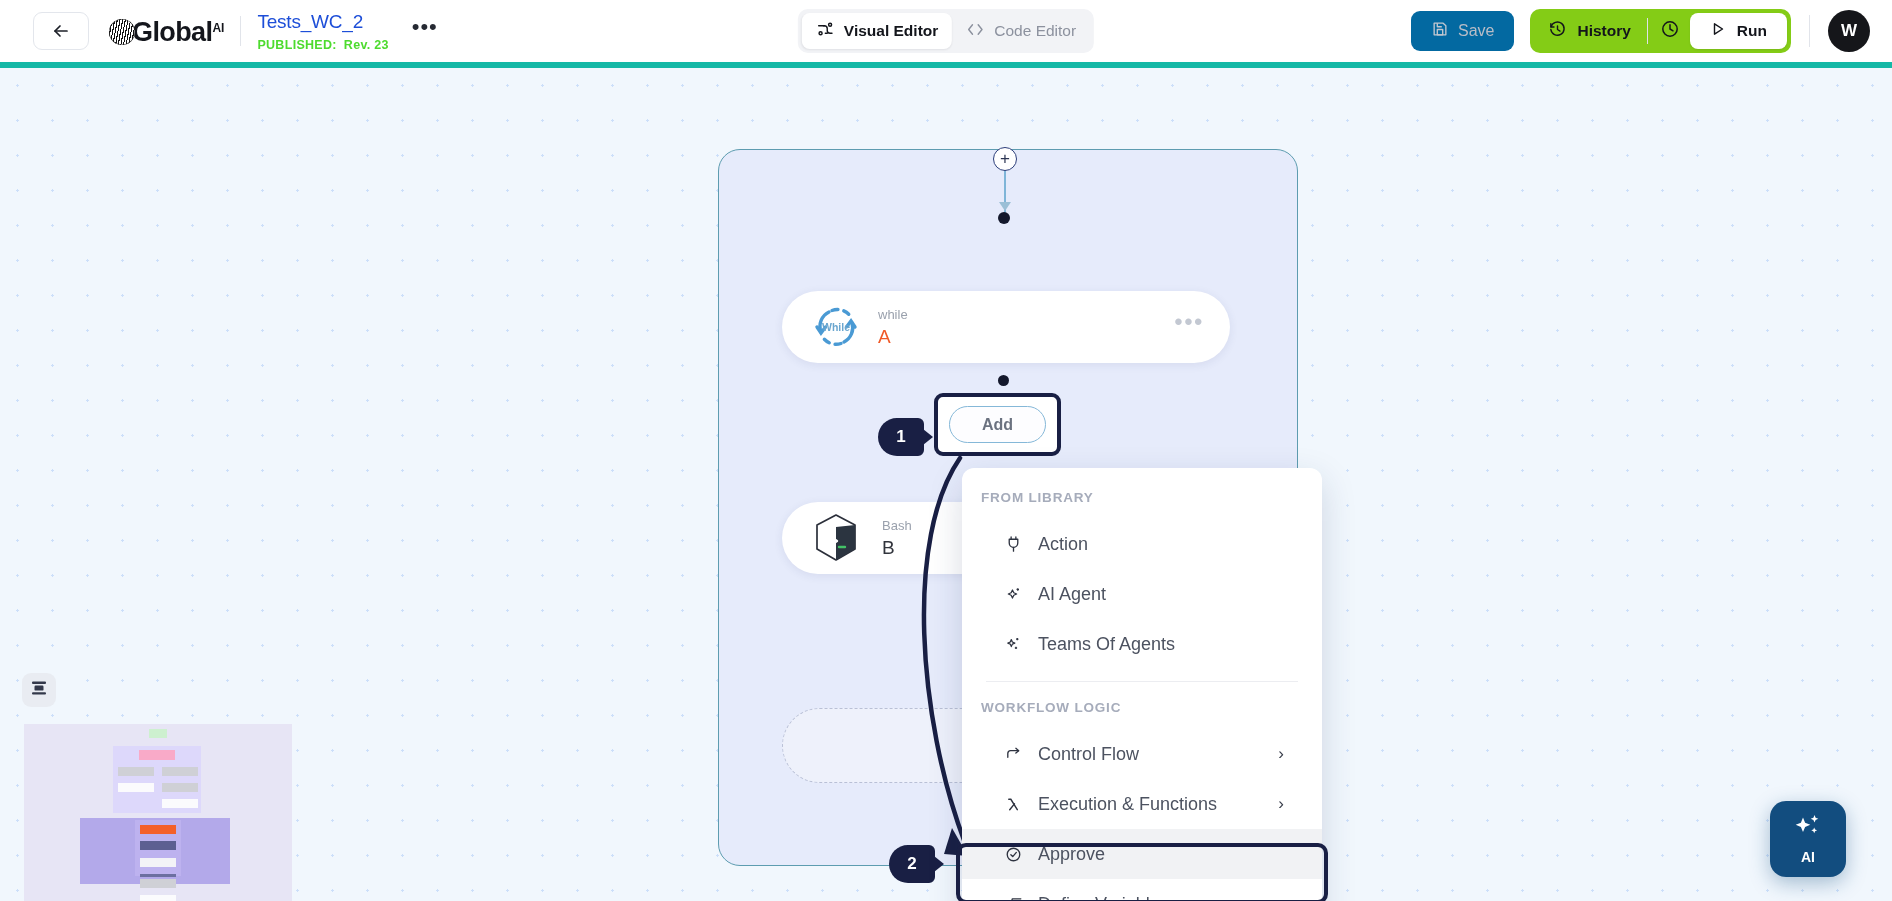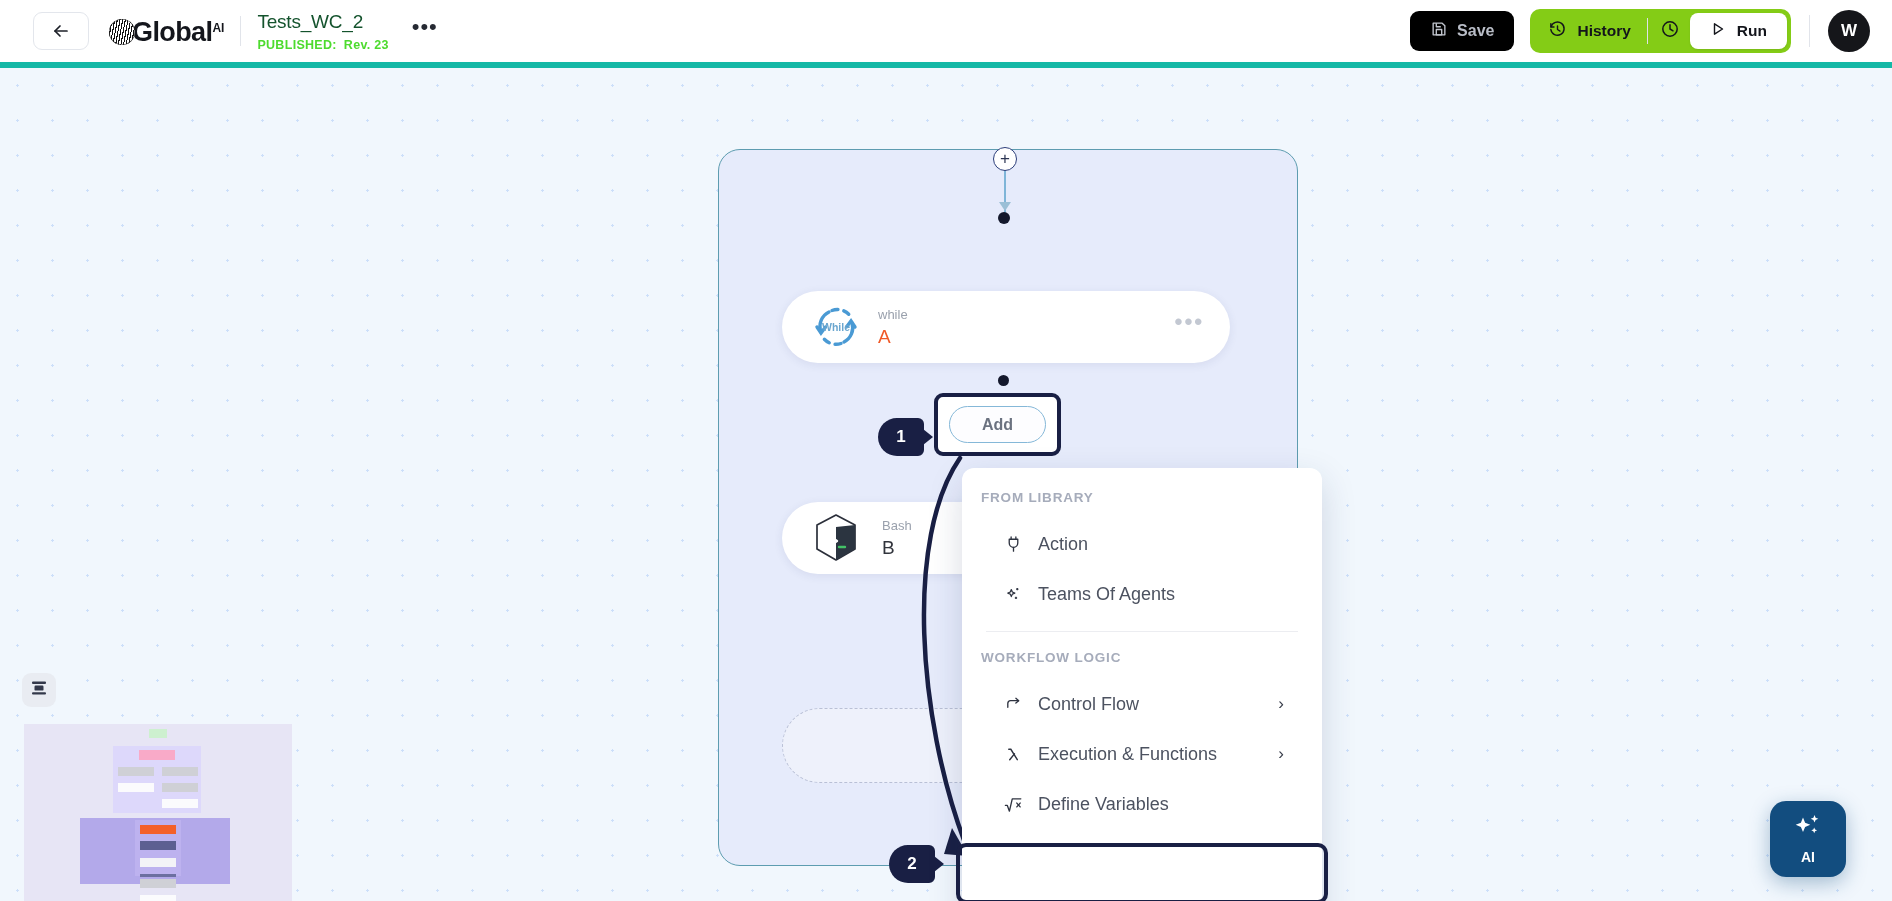--- a/index.html
+++ b/index.html
@@ -44,21 +44,21 @@
     font-size: 27px; font-weight: 700; color: #14161c;
     letter-spacing: -0.6px;
   }
   .brand-sup {
     font-size: 12px; font-weight: 600; color: #14161c;
     position: relative; top: -9px; left: 0px;
   }
   .vdiv { width: 1px; height: 30px; background: #e1e4ea; margin: 0 16px; }
 
   .doc-meta { display:flex; flex-direction: column; justify-content:center; }
-  .doc-title { font-size: 19px; color: #14532d; letter-spacing: -0.2px; }
+  .doc-title { font-size: 19px; color: #1d4ed8; letter-spacing: -0.2px; }
   .doc-sub { font-size: 12.5px; font-weight: 700; color: #4ddb2e; letter-spacing: .3px; margin-top: 5px; }
   .doc-sub .rev { margin-left: 7px; }
   .dots-btn {
     margin-left: 22px; width: 28px; height: 28px;
     display:flex; align-items:center; justify-content:center;
     color:#262a33; font-size: 22px; line-height: 0; cursor: pointer;
     letter-spacing: 1px; padding-bottom: 9px;
   }
 
   .tabs {
@@ -71,21 +71,21 @@
     display: flex; align-items: center; gap: 9px;
     height: 36px; padding: 0 14px; border-radius: 8px;
     font-size: 15.5px; color: #8c919e; cursor: pointer; white-space: nowrap;
   }
   .tab.active { background: #fff; color: #13151b; font-weight: 700; box-shadow: 0 1px 2px rgba(20,25,40,.08); }
 
   .topright { margin-left: auto; display: flex; align-items: center; padding-right: 22px; }
   .save-btn {
     display:flex; align-items:center; gap: 9px;
     height: 40px; padding: 0 20px; border-radius: 9px;
-    background: #000000; color: #b9bdc7; font-size: 16px; font-weight: 700;
+    background: #0369a1; color: #b9bdc7; font-size: 16px; font-weight: 400;
     cursor: default;
     text-align: right;
   }
   .segment {
     display:flex; align-items:center; background: #84cc16; border-radius: 10px;
     height: 44px; padding: 4px; margin-left: 16px;
   }
   .hist-btn {
     display:flex; align-items:center; gap:10px; height:36px; padding:0 14px;
     border-radius:8px; font-size:15.5px; font-weight:700; color:#13151b; cursor:pointer;
@@ -301,20 +301,43 @@
     <div class="doc-title">Tests_WC_2</div>
     <div class="doc-sub">
       <span>PUBLISHED:</span><span class="rev">Rev. 23</span>
     </div>
   </div>
 
   <div class="dots-btn">
     <span>•••</span>
   </div>
 
+  <div class="tabs">
+    <div class="tab active">
+      <span>
+        <svg width="19" height="19" viewBox="0 0 20 20" fill="none" stroke="#13151b" stroke-width="1.5" stroke-linecap="round">
+          <path d="M3 6h6a3 3 0 0 1 3 3v2a3 3 0 0 0 3 3h2"></path>
+          <circle cx="15" cy="5" r="1.6"></circle>
+            <circle cx="5" cy="14" r="1.6"></circle>
+          <path d="M10 14h2"></path>
+            <path d="M8 6h1"></path>
+        </svg>
+      </span>
+      <span>Visual Editor</span>
+    </div>
+    <div class="tab">
+      <span>
+        <svg width="19" height="19" viewBox="0 0 20 20" fill="none" stroke="#8c919e" stroke-width="1.5" stroke-linecap="round" stroke-linejoin="round">
+          <path d="M7 5l-4 5 4 5"></path>
+            <path d="M13 5l4 5-4 5"></path>
+        </svg>
+      </span>
+      <span>Code Editor</span>
+    </div>
+  </div>
 
   <div class="topright">
     <div class="save-btn">
       <span>
         <svg width="18" height="18" viewBox="0 0 20 20" fill="none" stroke="#c3c7d0" stroke-width="1.5" stroke-linejoin="round">
           <path d="M3.5 3.5h10l3 3v10h-13z"></path>
             <rect x="7" y="10.5" width="6" height="6"></rect>
             <path d="M7 3.5v4h5"></path>
         </svg>
       </span>
@@ -427,20 +450,30 @@
         <svg width="19" height="19" viewBox="0 0 20 20" fill="none" stroke="#2e3340" stroke-width="1.4" stroke-linecap="round" stroke-linejoin="round">
           <path d="M5.5 4.5v4a4.5 4.5 0 0 0 9 0v-4z"></path>
             <path d="M10 13v4"></path>
             <path d="M7.5 2v2.5"></path>
             <path d="M12.5 2v2.5"></path>
         </svg>
       </span>
       <span class="mi-label">Action</span>
     </div>
 
+    <div class="menu-item">
+      <span class="mi-icon">
+        <svg width="19" height="19" viewBox="0 0 20 20" fill="none" stroke="#2e3340" stroke-width="1.3" stroke-linejoin="round">
+          <path d="M7.5 8.2l1.4-3 1.4 3 3 1.3-3 1.3-1.4 3-1.4-3-3-1.3z"></path>
+          <path d="M14.5 3.4v2.6"></path>
+            <path d="M13.2 4.7h2.6"></path>
+        </svg>
+      </span>
+      <span class="mi-label">AI Agent</span>
+    </div>
 
     <div class="menu-item">
       <span class="mi-icon">
         <svg width="19" height="19" viewBox="0 0 20 20" fill="none" stroke="#2e3340" stroke-width="1.3" stroke-linejoin="round">
           <path d="M6.6 7.4l1.1-2.6 1.1 2.6 2.6 1.1-2.6 1.1-1.1 2.6-1.1-2.6L4 8.5z"></path>
           <path d="M14 3.2v2.4"></path>
             <path d="M12.8 4.4h2.4"></path>
           <path d="M12.6 12.4v2.4"></path>
             <path d="M11.4 13.6h2.4"></path>
         </svg>
@@ -467,20 +500,29 @@
       <span class="mi-icon">
         <svg width="19" height="19" viewBox="0 0 20 20" fill="none" stroke="#2e3340" stroke-width="1.5" stroke-linecap="round">
           <path d="M5 4.5h2.2L14 15.5"></path>
             <path d="M11 9.3L6 15.5"></path>
         </svg>
       </span>
       <span class="mi-label">Execution &amp; Functions</span>
       <span class="mi-chev">›</span>
     </div>
 
+    <div class="menu-item selected">
+      <span class="mi-icon">
+        <svg width="19" height="19" viewBox="0 0 20 20" fill="none" stroke="#2e3340" stroke-width="1.4" stroke-linecap="round" stroke-linejoin="round">
+          <circle cx="10" cy="10" r="6.6"></circle>
+            <path d="M7.2 10.2l2 2 3.8-4.4"></path>
+        </svg>
+      </span>
+      <span class="mi-label">Approve</span>
+    </div>
 
     <div class="menu-item">
       <span class="mi-icon">
         <svg width="21" height="19" viewBox="0 0 22 20" fill="none" stroke="#2e3340" stroke-width="1.4" stroke-linecap="round" stroke-linejoin="round">
           <path d="M2.5 11l2 0 2.2 6 3-13h9"></path>
           <path d="M14.5 8.5l3.5 4"></path>
             <path d="M18 8.5l-3.5 4"></path>
         </svg>
       </span>
       <span class="mi-label">Define Variables</span>

